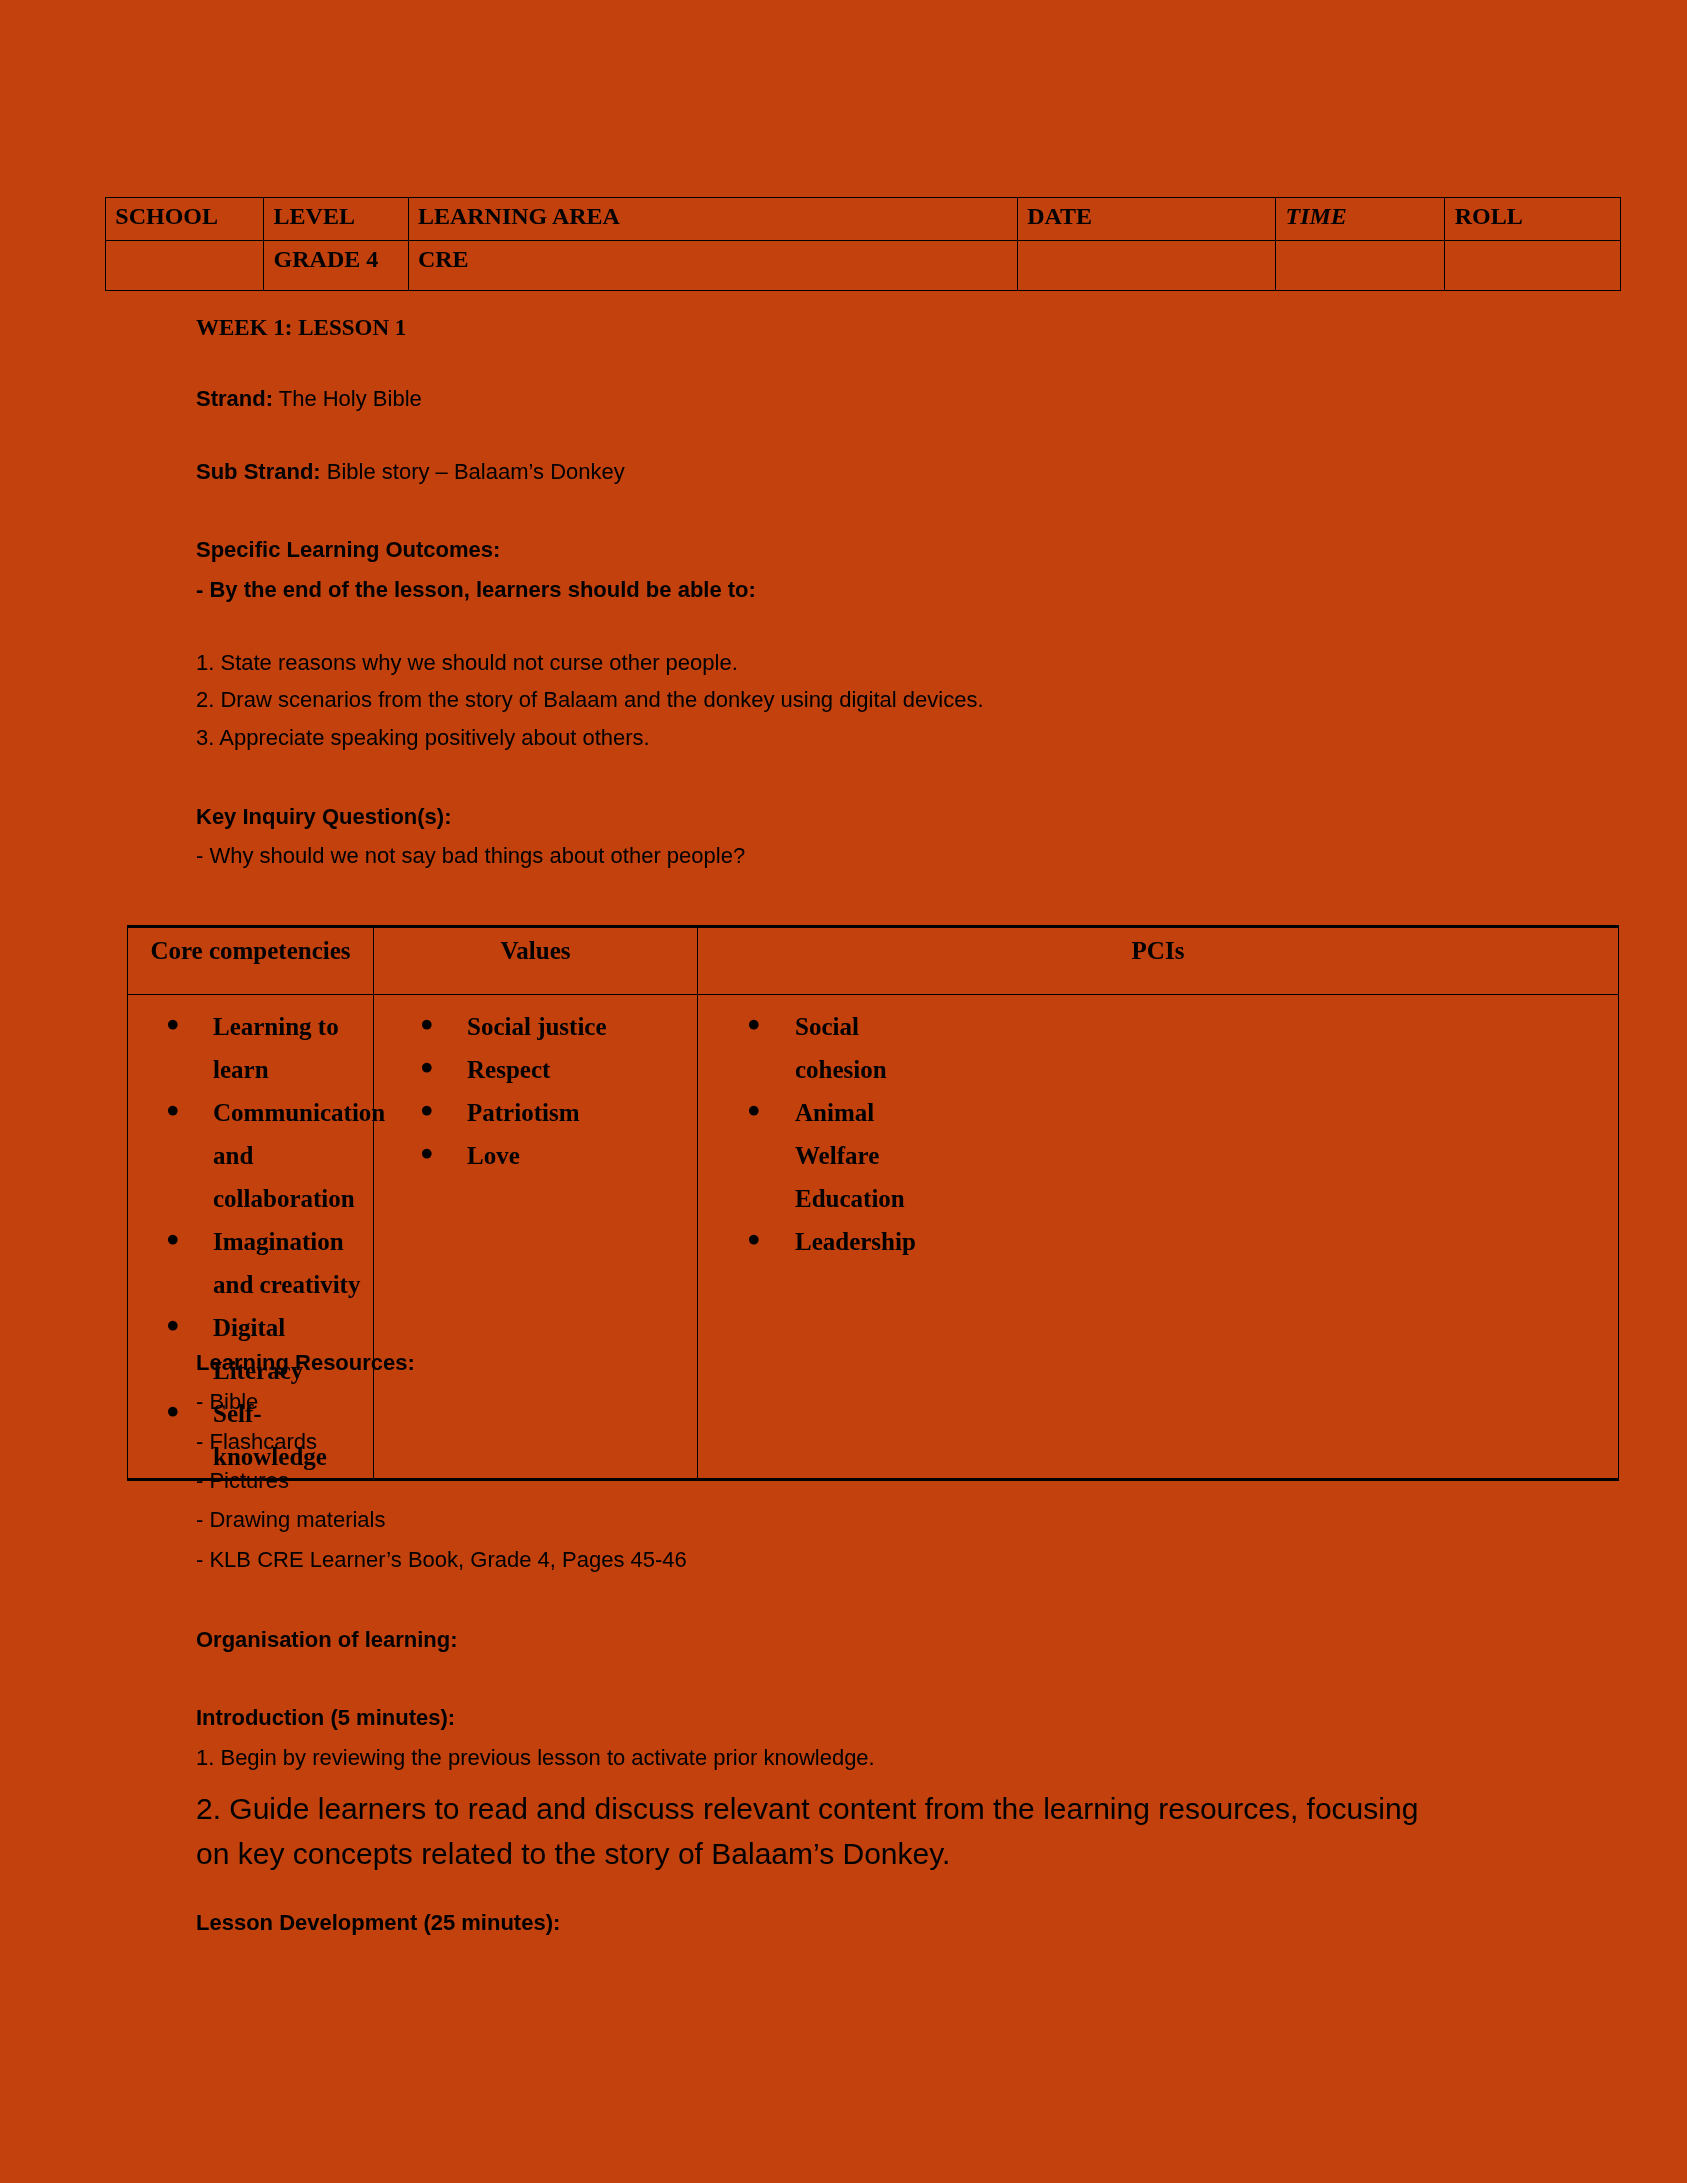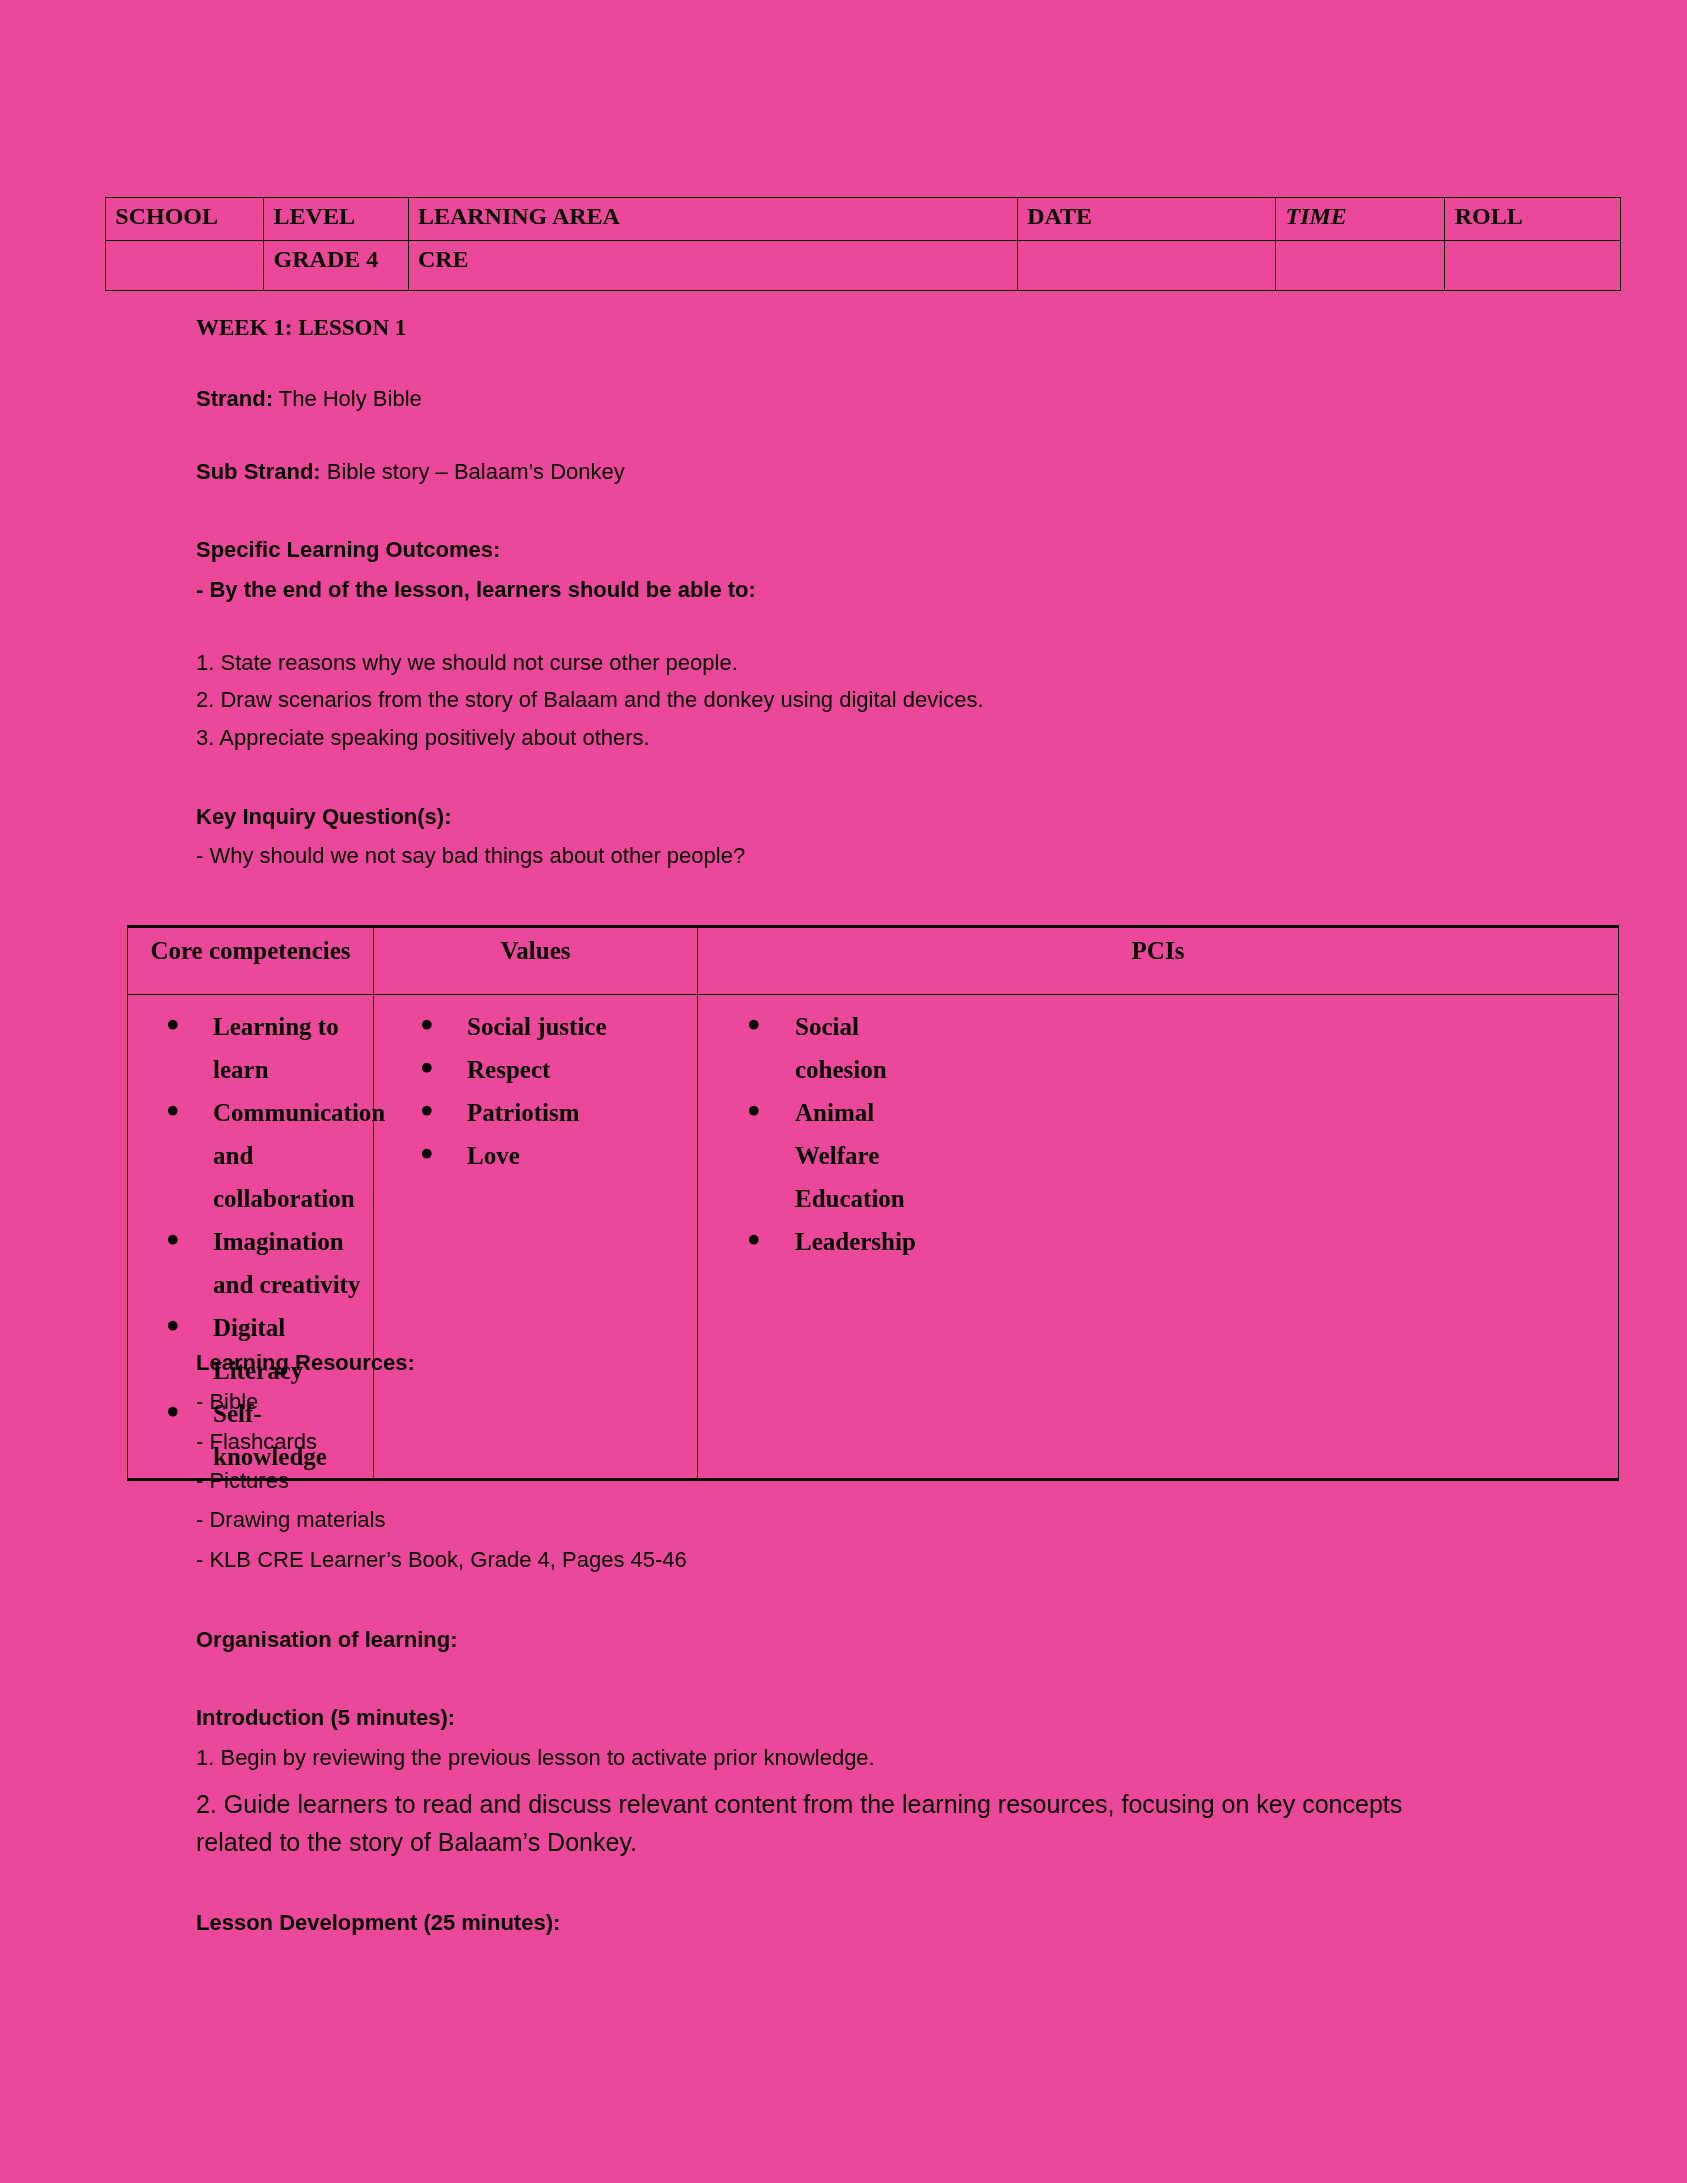--- a/index.html
+++ b/index.html
@@ -4,21 +4,21 @@
 <style>
   html, body {
     margin: 0;
     padding: 0;
     background: #ffffff;
   }
   .page {
     position: relative;
     width: 1687px;
     height: 2183px;
-    background: #ec4899;
+    background: #c2410c;
     overflow: hidden;
     font-family: "Liberation Sans", sans-serif;
     color: #000000;
   }
 
   
   .header-table {
     position: absolute;
     left: 105px;
     top: 197px;
@@ -71,21 +71,21 @@
   }
 
   
   .body-line {
     left: 196px;
     font-size: 22px;
   }
   .body-wrap {
     position: absolute;
     left: 196px;
-    font-size: 25px;
+    font-size: 30px;
     font-family: "Liberation Sans", sans-serif;
     line-height: 1.5;
     white-space: normal;
   }
 
   
   .comp-table {
     position: absolute;
     left: 127px;
     top: 925px;

